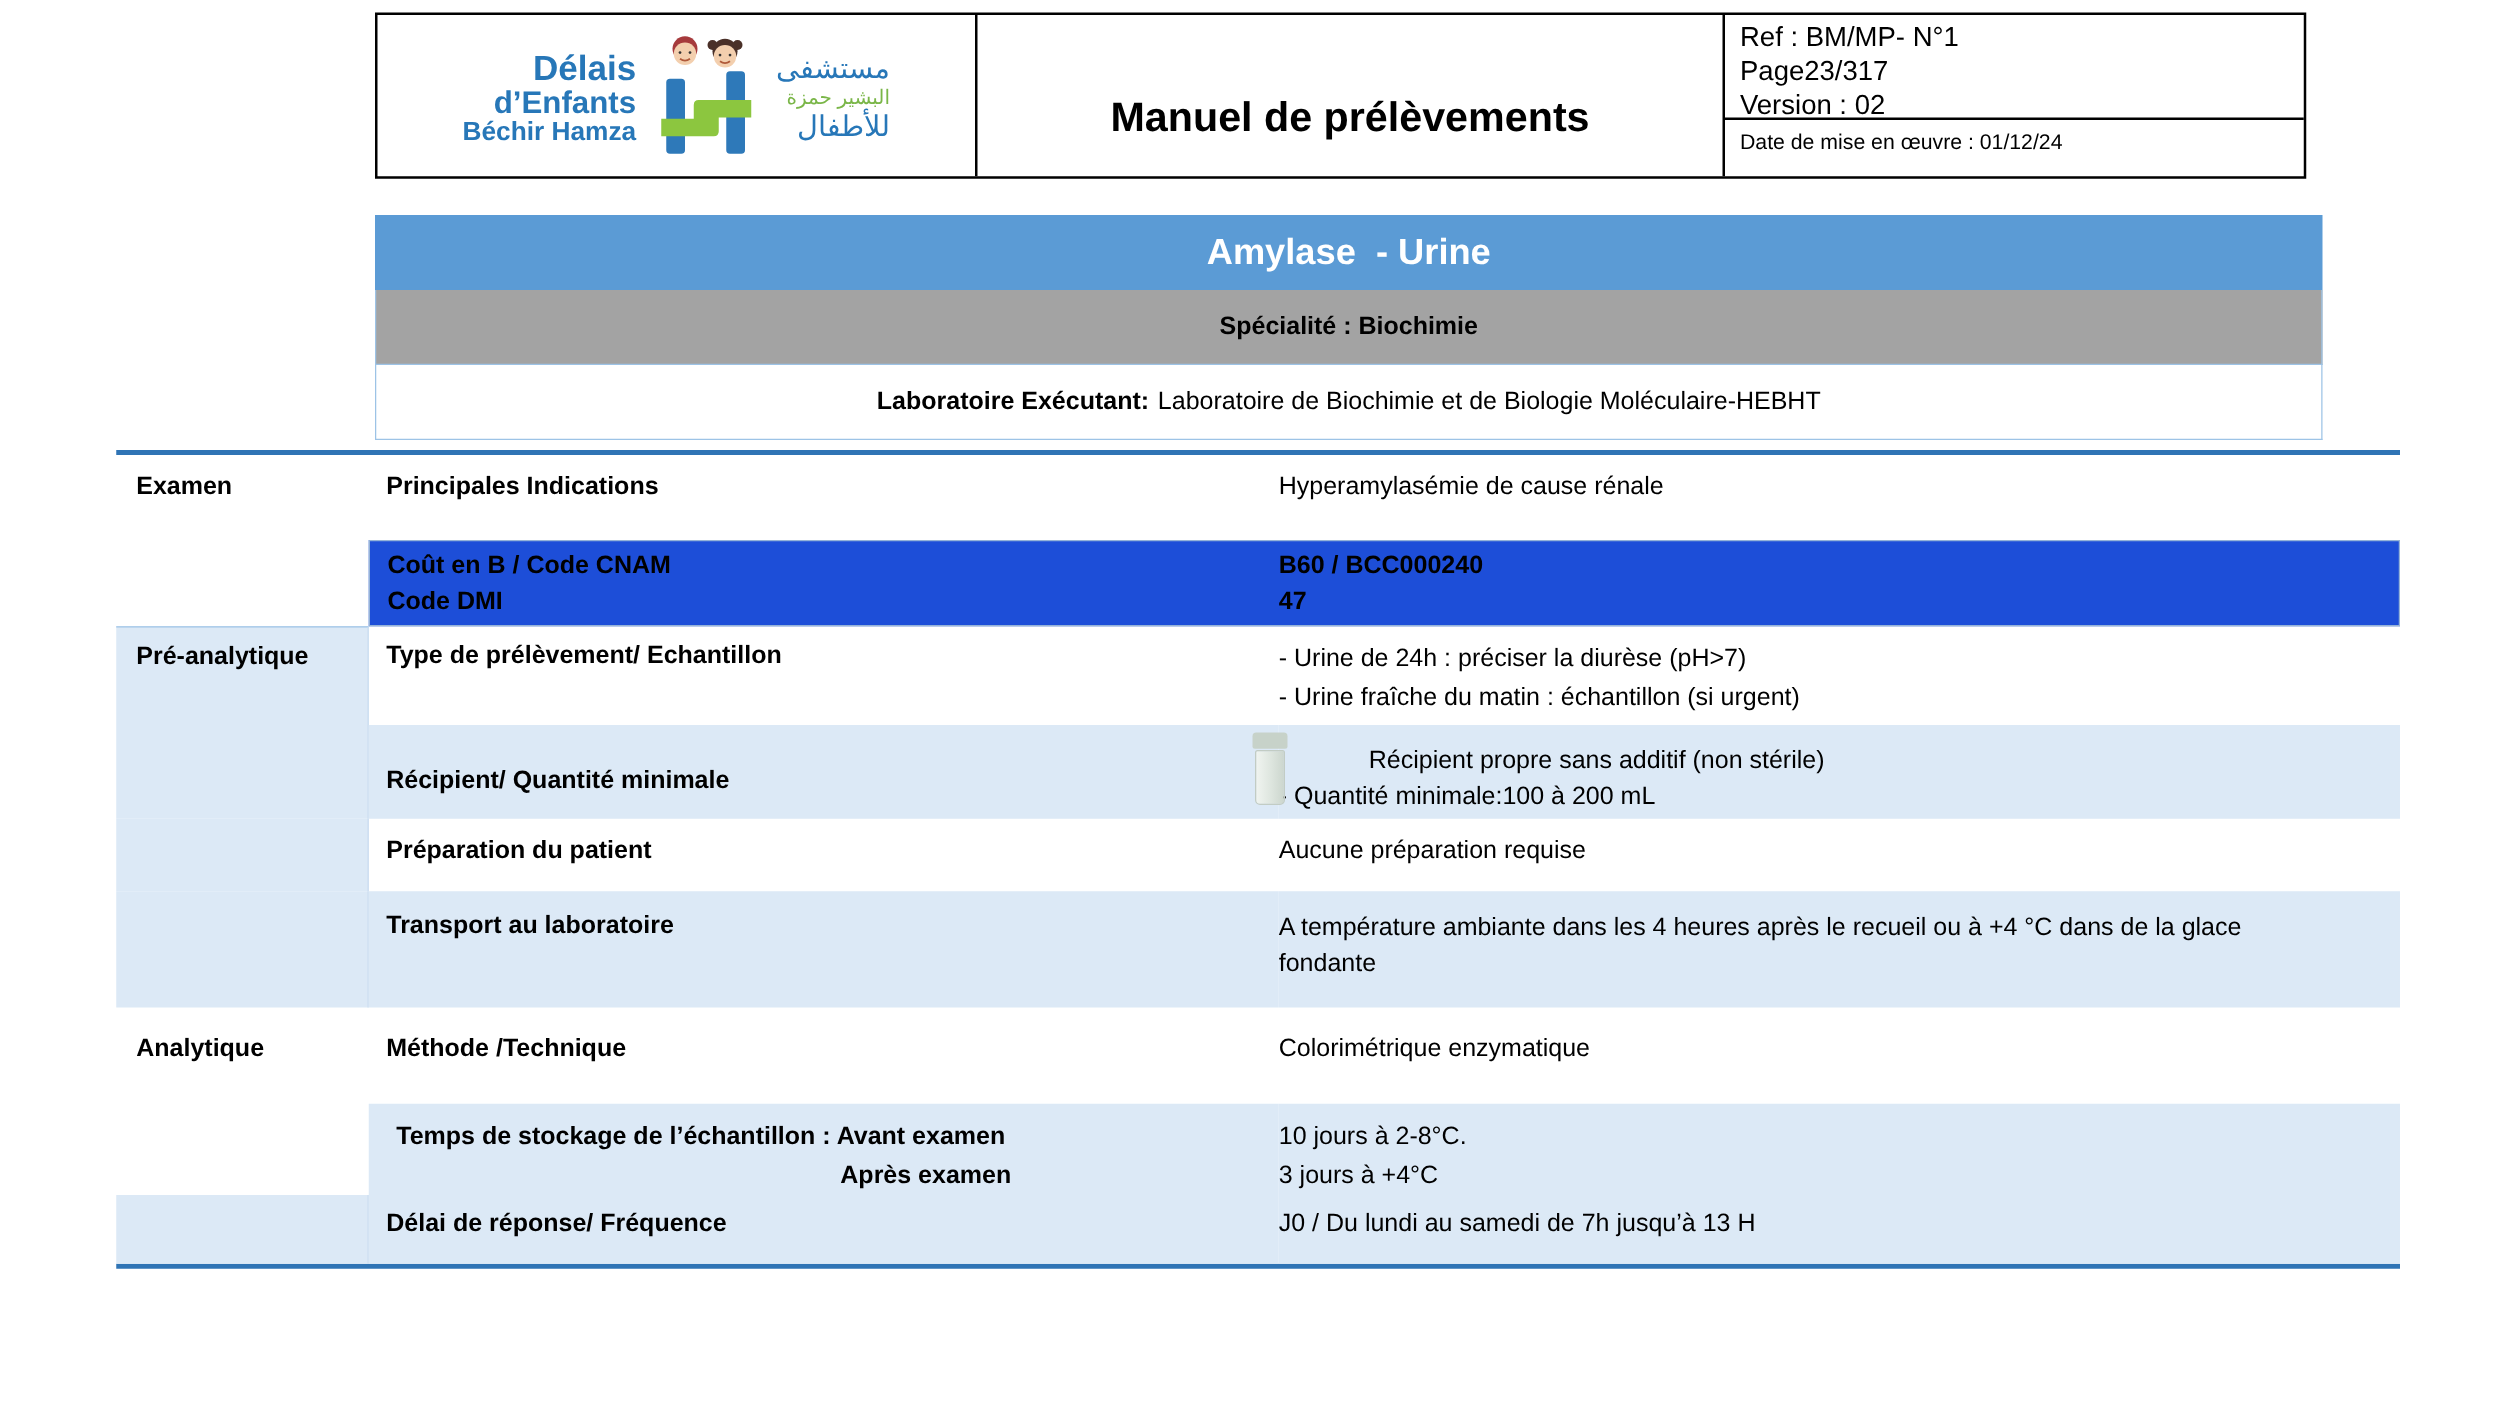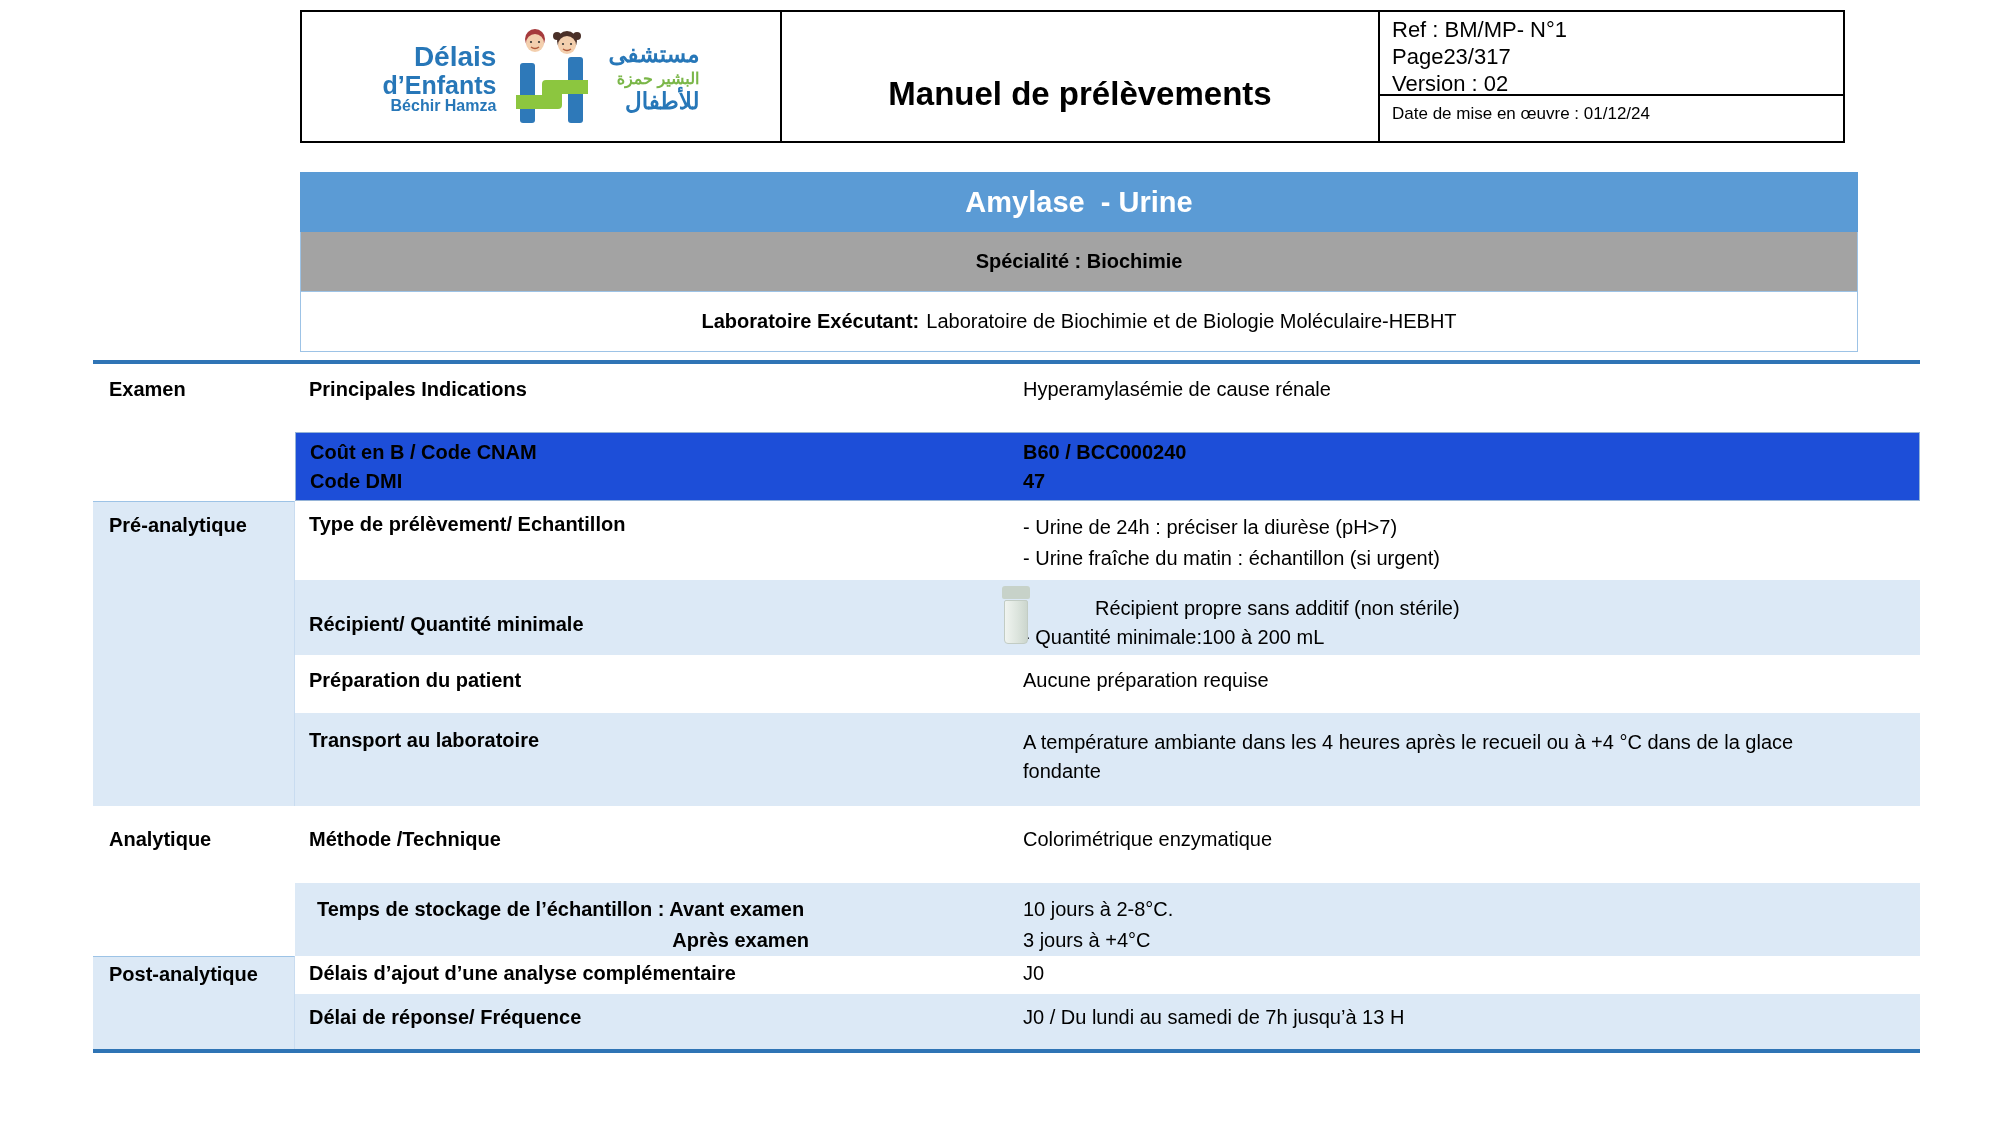--- a/index.html
+++ b/index.html
@@ -6,22 +6,22 @@
   body{background:#ffffff}
   .page{position:relative;width:2000px;height:1125px;background:#fff;overflow:hidden;
         font-family:"Liberation Sans",sans-serif;color:#000}
 
   
   .header{position:absolute;left:300px;top:10px;width:1545px;height:133px;border:2px solid #000;display:flex;background:#fff}
   .logo-cell{width:478px;display:flex;align-items:center;justify-content:center;gap:12px;padding-top:4px}
   .logo-name{text-align:right;color:#2777b8;font-weight:bold;line-height:1.05}
   .logo-name .l1{font-size:28px;display:block}
   .logo-name .l2{font-size:25px;display:block}
-  .logo-name .l3{font-size:16px;display:block}
-  .logo-arabic{color:#2777b8;font-weight:bold;text-align:right;font-size:23px;line-height:1.2;direction:rtl}
+  .logo-name .l3{font-size:21px;display:block}
+  .logo-arabic{color:#2777b8;font-weight:normal;text-align:right;font-size:23px;line-height:1.2;direction:rtl}
   .logo-arabic .a2{color:#7ab648;font-size:16px;display:block}
   .logo-arabic span{display:block}
   .title-cell{width:600px;border-left:2px solid #000;border-right:2px solid #000;display:flex;align-items:center;justify-content:center;padding-top:34px}
   .title-cell .t{font-size:33px;font-weight:bold}
   .ref-cell{flex:1;display:flex;flex-direction:column}
   .ref-top{height:84px;border-bottom:2px solid #000;padding:4px 0 0 12px;font-size:22px;line-height:27px}
   .ref-top span{display:block}
   .ref-date{padding:8px 0 0 12px;font-size:17px}
 
   
@@ -188,25 +188,20 @@
       <div class="cB shade" style="padding-top:11px;line-height:31px">
         <span class="lbl blk" style="padding-left:8px">Temps de stockage de l’échantillon : Avant examen</span>
         <span class="lbl apres" style="margin-left:8px">Après examen</span>
       </div>
       <div class="cC shade" style="padding-top:11px;line-height:31px">
         <span class="blk">10 jours à 2-8°C.</span>
         <span class="blk">3 jours à +4°C</span>
       </div>
     </div>
 
-    <div class="r h38">
-      <div class="cA strip strip-first" style="padding-top:6px"><span class="lbl">Post-analytique</span></div>
-      <div class="cB" style="padding-top:6px"><span class="lbl">Délais d’ajout d’une analyse complémentaire</span></div>
-      <div class="cC" style="padding-top:6px"><span>J0</span></div>
-    </div>
 
     <div class="r h55">
       <div class="cA strip"></div>
       <div class="cB shade" style="padding-top:12px"><span class="lbl">Délai de réponse/ Fréquence</span></div>
       <div class="cC shade" style="padding-top:12px"><span>J0 / Du lundi au samedi de 7h jusqu’à 13 H</span></div>
     </div>
 
   </div>
 </div>
 

